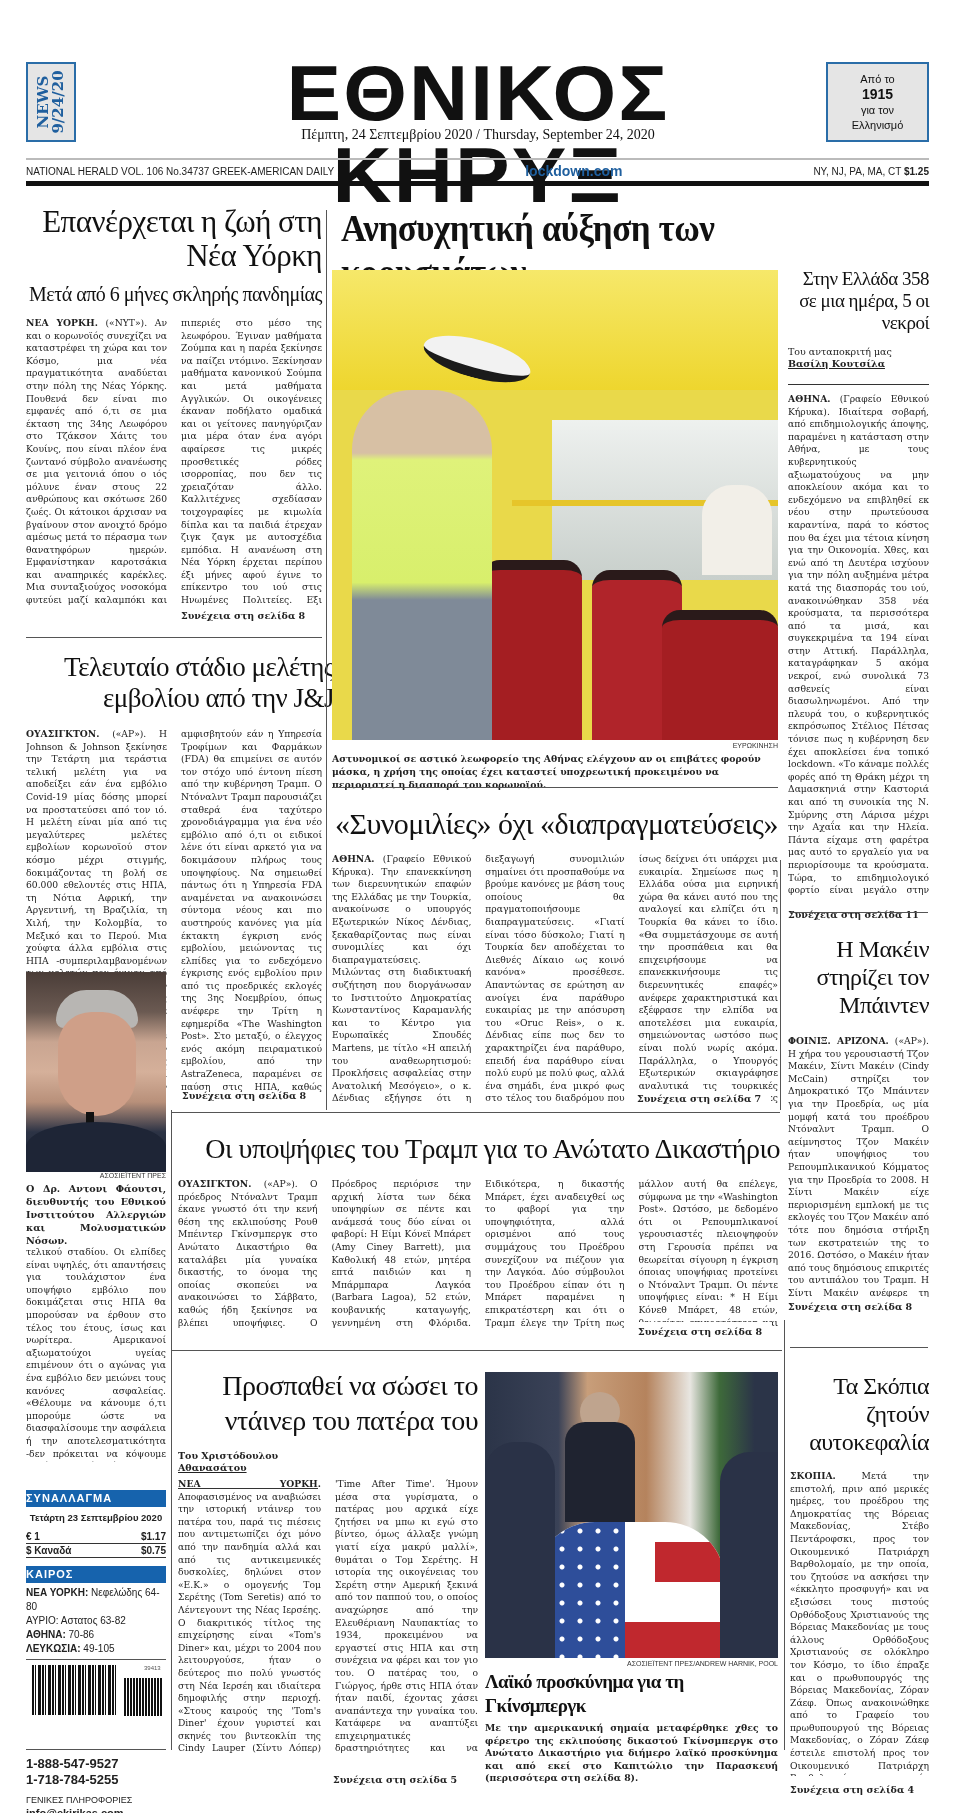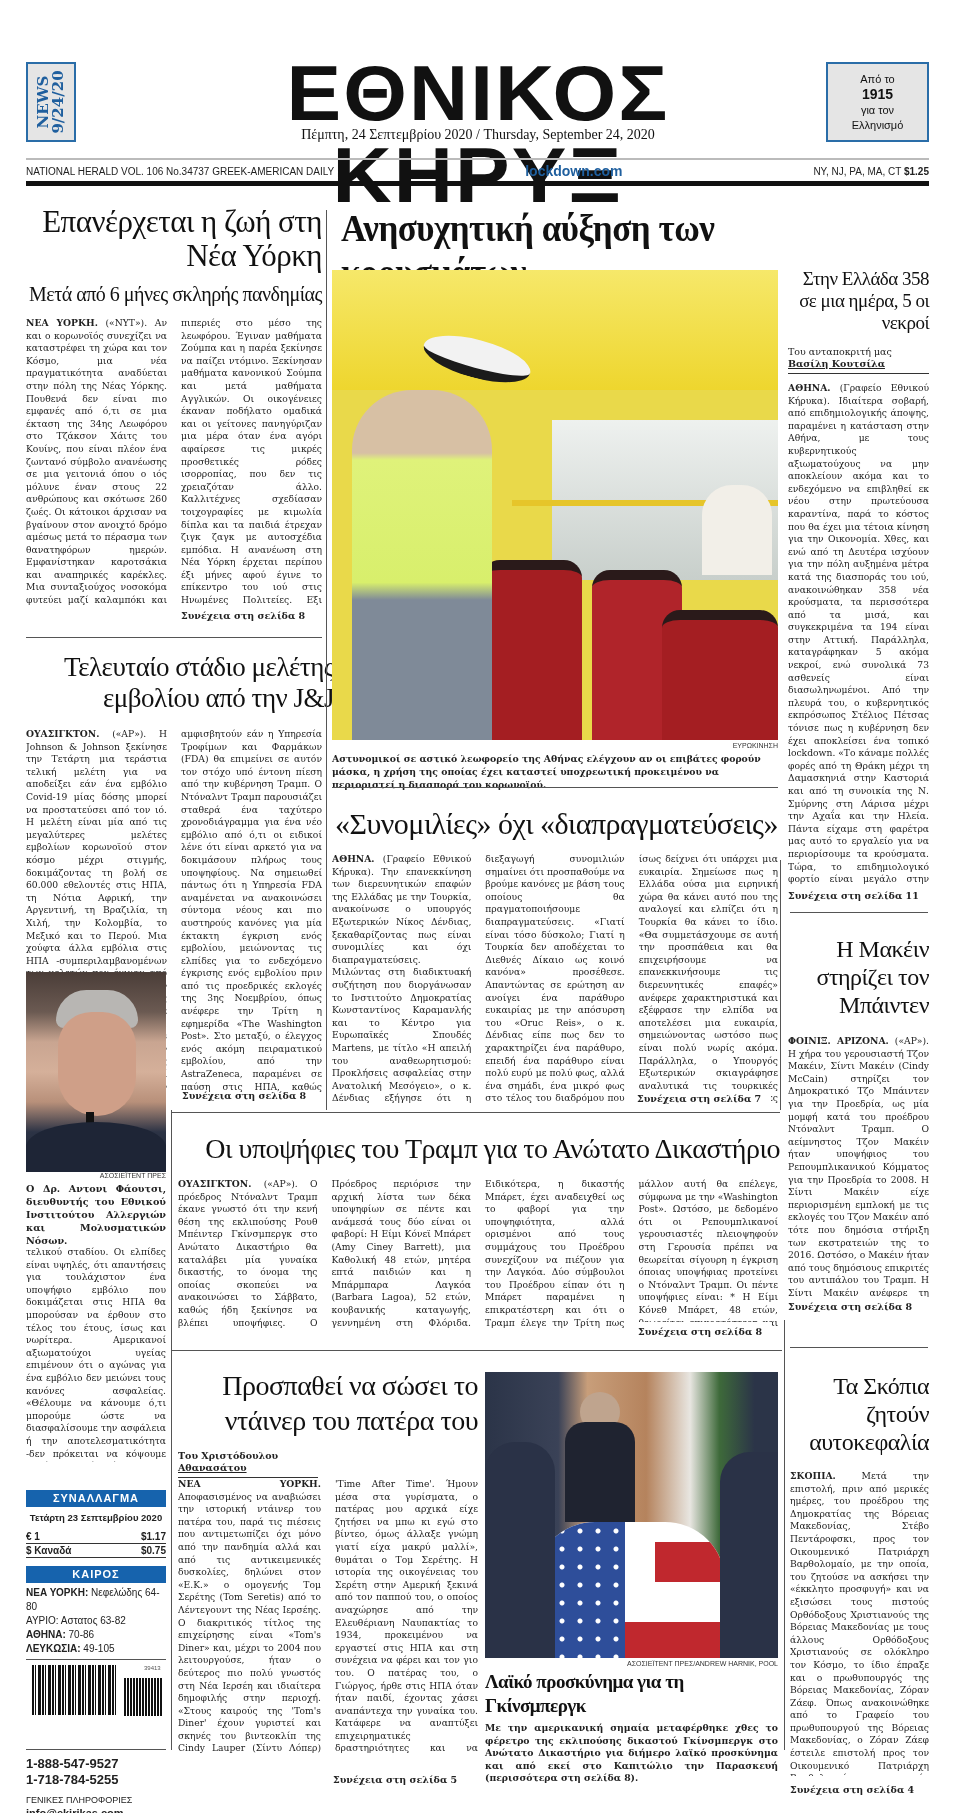--- a/index.html
+++ b/index.html
@@ -20,24 +20,24 @@
 .hline{position:absolute;height:1px;background:#555}
 h1,h2,h3{font-family:"Liberation Serif",serif;font-weight:normal;text-align:right;color:#111;letter-spacing:-0.5px}
 .body{font-family:"DejaVu Serif",serif;font-size:9.2px;line-height:12.6px;color:#222;text-align:justify;overflow:hidden}
 .body b{font-weight:bold}
 .cols2{column-count:2;column-gap:14px}
 .cols3{column-count:3;column-gap:14px}
 .cols4{column-count:4;column-gap:14px}
 .cont{font-family:"DejaVu Serif",serif;font-weight:bold;font-size:9.5px;color:#222}
 .credit{font-family:"Liberation Sans",sans-serif;font-size:7px;text-align:right;color:#333}
 .caption{font-family:"DejaVu Serif",serif;font-weight:bold;font-size:9.6px;line-height:13px;color:#222}
-.byline{font-family:"DejaVu Serif",serif;font-size:9.5px;line-height:12px;color:#222;border-bottom:1px solid #333;padding-bottom:3px}
+.byline{font-family:"DejaVu Serif",serif;font-size:9.5px;line-height:12px;color:#222;border-bottom:1px solid #333;padding-bottom:14px}
 .byline b{text-decoration:underline}
 .photo{position:absolute;overflow:hidden}
-.blue-bar{background:#1663ad;color:#fff;font-family:"Liberation Sans",sans-serif;font-weight:bold;font-size:11px;text-align:center;height:17px;line-height:17px;letter-spacing:1px}
+.blue-bar{background:#1663ad;color:#fff;font-family:"Liberation Sans",sans-serif;font-weight:bold;font-size:11px;height:17px;line-height:17px;letter-spacing:1px}
 .side-txt{font-family:"Liberation Sans",sans-serif;font-size:10px;color:#222;line-height:14px}
 </style>
 </head>
 <body>
 
 <div class="hdr-box news-box">
   <div class="vt"><span>NEWS</span><br><span>9/24/20</span></div>
 </div>
 <div class="abs masthead">ΕΘΝΙΚΟΣ ΚΗΡΥΞ</div>
 <div class="abs dateline">Πέμπτη, 24 Σεπτεμβρίου 2020 / Thursday, September 24, 2020</div>
@@ -133,21 +133,21 @@
   <div style="position:absolute;left:90px;top:70px;width:110px;height:38px;background:#f2f2f2;border-radius:50%;border-bottom:10px solid #1b1b1b;transform:rotate(15deg)"></div>
 </div>
 <div class="abs credit" style="left:332px;top:742px;width:446px">ΕΥΡΩΚΙΝΗΣΗ</div>
 <div class="abs caption" style="left:332px;top:752px;width:446px;font-size:9.3px;line-height:13px">Αστυνομικοί σε αστικό λεωφορείο της Αθήνας ελέγχουν αν οι επιβάτες φορούν μάσκα, η χρήση της οποίας έχει καταστεί υποχρεωτική προκειμένου να περιοριστεί η διασπορά του κορωνοϊού.</div>
 <div class="hline" style="left:332px;top:787px;width:446px"></div>
 
 <div class="abs" style="left:788px;top:268px;width:141px">
   <h2 style="font-size:19px;line-height:22px">Στην Ελλάδα 358 σε μια ημέρα, 5 οι νεκροί</h2>
   <div class="byline" style="margin-top:12px"><span>Του ανταποκριτή μας</span><br><b>Βασίλη Κουτσίλα</b></div>
   <div class="body" style="height:502px;margin-top:8px"><b>ΑΘΗΝΑ.</b> <span>(Γραφείο Εθνικού Κήρυκα). Ιδιαίτερα σοβαρή, από επιδημιολογικής άποψης, παραμένει η κατάσταση στην Αθήνα, με τους κυβερνητικούς αξιωματούχους να μην αποκλείουν ακόμα και το ενδεχόμενο να επιβληθεί εκ νέου στην πρωτεύουσα καραντίνα, παρά το κόστος που θα έχει μια τέτοια κίνηση για την Οικονομία. Χθες, και ενώ από τη Δευτέρα ισχύουν για την πόλη αυξημένα μέτρα κατά της διασποράς του ιού, ανακοινώθηκαν 358 νέα κρούσματα, τα περισσότερα από τα μισά, και συγκεκριμένα τα 194 είναι στην Αττική. Παράλληλα, καταγράφηκαν 5 ακόμα νεκροί, ενώ συνολικά 73 ασθενείς είναι διασωληνωμένοι. Από την πλευρά του, ο κυβερνητικός εκπρόσωπος Στέλιος Πέτσας τόνισε πως η κυβέρνηση δεν έχει αποκλείσει ένα τοπικό lockdown. «Το κάναμε πολλές φορές από τη Θράκη μέχρι τη Δαμασκηνιά στην Καστοριά και από τη συνοικία της Ν. Σμύρνης στη Λάρισα μέχρι την Αχαΐα και την Ηλεία. Πάντα είχαμε στη φαρέτρα μας αυτό το εργαλείο για να περιορίσουμε τα κρούσματα. Τώρα, το επιδημιολογικό φορτίο είναι μεγάλο στην Αττική και ιδίως στον Δήμο Αθηναίων. Εξετάζουμε τι πιο μπορούμε να κάνουμε σε συνεργασία με το επίπεδο Δημοτικού Διαμερίσματος και Δήμου, προκειμένου να ελέγξουμε τα κρούσματα. Εάν αυτό δεν είναι εφικτό, τότε δεν αποκλείουμε να πάρουμε και περισσότερα μέτρα, αλλά αυτό θα το κρίνουν οι ειδικοί και αυ-</span></div>
-  <div class="cont" style="margin-top:6px">Συνέχεια στη σελίδα 11</div>
+  <div class="cont" style="margin-top:14px">Συνέχεια στη σελίδα 11</div>
 </div>
 <div class="hline" style="left:790px;top:912px;width:138px"></div>
 
 <div class="abs" style="left:332px;top:806px;width:446px">
   <h1 style="font-size:30px;line-height:36px">«Συνομιλίες» όχι «διαπραγματεύσεις»</h1>
 </div>
 <div class="abs body cols3" style="left:332px;top:853px;width:446px;height:252px"><b>ΑΘΗΝΑ.</b> <span>(Γραφείο Εθνικού Κήρυκα). Την επανεκκίνηση των διερευνητικών επαφών της Ελλάδας με την Τουρκία, ανακοίνωσε ο υπουργός Εξωτερικών Νίκος Δένδιας, ξεκαθαρίζοντας πως είναι συνομιλίες και όχι διαπραγματεύσεις. Μιλώντας στη διαδικτυακή συζήτηση που διοργάνωσαν το Ινστιτούτο Δημοκρατίας Κωνσταντίνος Καραμανλής και το Κέντρο για Ευρωπαϊκές Σπουδές Martens, με τίτλο «Η απειλή του αναθεωρητισμού: Προκλήσεις ασφαλείας στην Ανατολική Μεσόγειο», ο κ. Δένδιας εξήγησε ότι η διεξαγωγή συνομιλιών σημαίνει ότι προσπαθούμε να βρούμε κανόνες με βάση τους οποίους θα πραγματοποιήσουμε διαπραγματεύσεις. «Γιατί είναι τόσο δύσκολο; Γιατί η Τουρκία δεν αποδέχεται το Διεθνές Δίκαιο ως κοινό κανόνα» προσέθεσε. Απαντώντας σε ερώτηση αν ανοίγει ένα παράθυρο ευκαιρίας με την απόσυρση του «Oruc Reis», ο κ. Δένδιας είπε πως δεν το χαρακτηρίζει ένα παράθυρο, επειδή ένα παράθυρο είναι πολύ ευρύ με πολύ φως, αλλά ένα σημάδι, ένα μικρό φως στο τέλος του διαδρόμου που ίσως δείχνει ότι υπάρχει μια ευκαιρία. Σημείωσε πως η Ελλάδα ούσα μια ειρηνική χώρα θα κάνει αυτό που της αναλογεί και ελπίζει ότι η Τουρκία θα κάνει το ίδιο. «Θα συμμετάσχουμε σε αυτή την προσπάθεια και θα επιχειρήσουμε να επανεκκινήσουμε τις διερευνητικές επαφές» ανέφερε χαρακτηριστικά και εξέφρασε την ελπίδα να αποτελέσει μια ευκαιρία, σημειώνοντας ωστόσο πως είναι πολύ νωρίς ακόμα. Παράλληλα, ο Υπουργός Εξωτερικών σκιαγράφησε αναλυτικά τις τουρκικές προκλητικές και παράνομες ενέργειες της Τουρκίας το τελευταίο διάστημα. Ειδικότερα, έκανε λόγο για τεράστια κλιμάκωση της τουρκικής προκλητικότητας και παράνομης συμπεριφοράς στο Αιγαίο και στην Ανατολική Μεσόγειο, καθώς και για αναθεωρητισμό εκ μέρους της Τουρκίας. Αναφερόμενος στη στάση της ΕΕ, ο κ. Δένδιας τόνισε πως θα πρέπει να μείνει στο πλευρό των κρατών-μελών της, όχι μόνο λόγω της ιδιότητας του μέλους, αλλά επειδή διακυβεύεται το κράτος δικαίου και ειδικότερα το</span></div>
 <div class="abs cont" style="left:637px;top:1091px;background:#fff;padding:2px 10px 0 0">Συνέχεια στη σελίδα 7</div>
 
 <div class="abs" style="left:788px;top:935px;width:141px">

